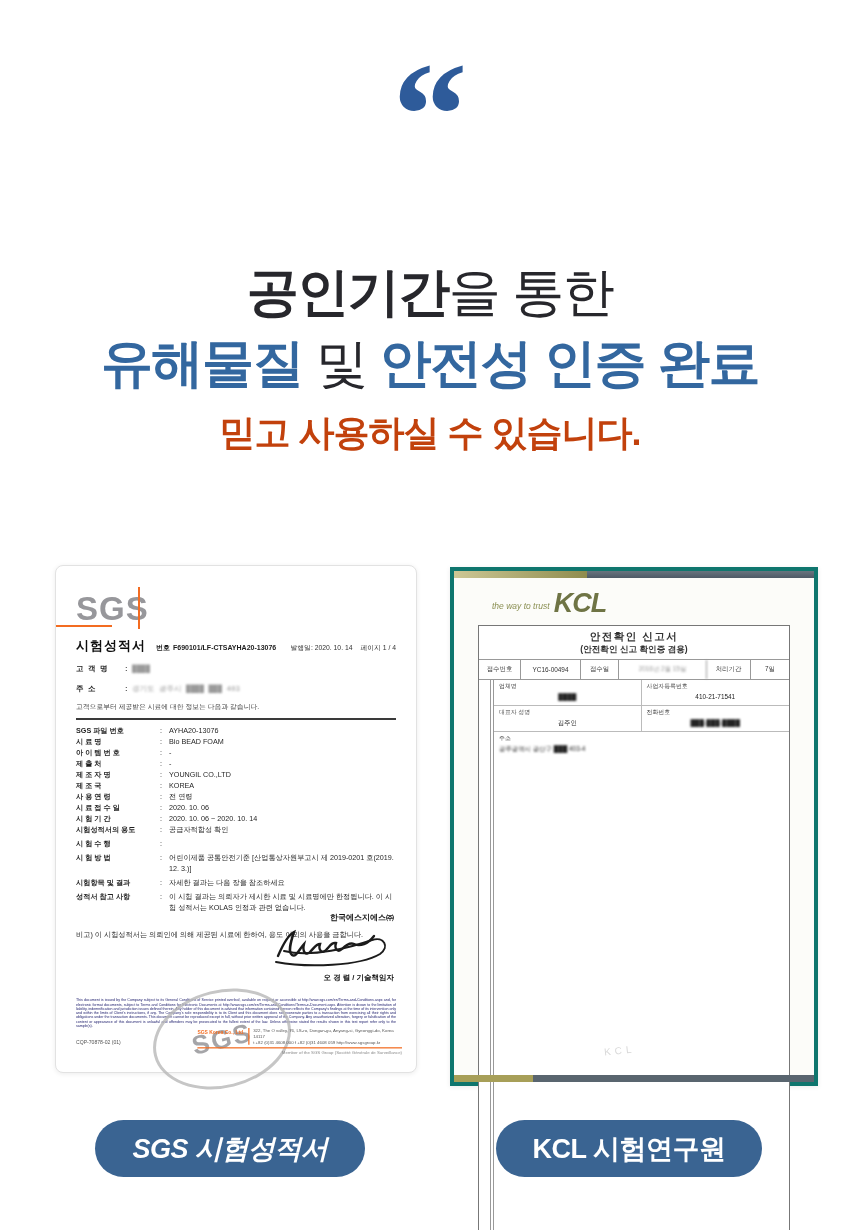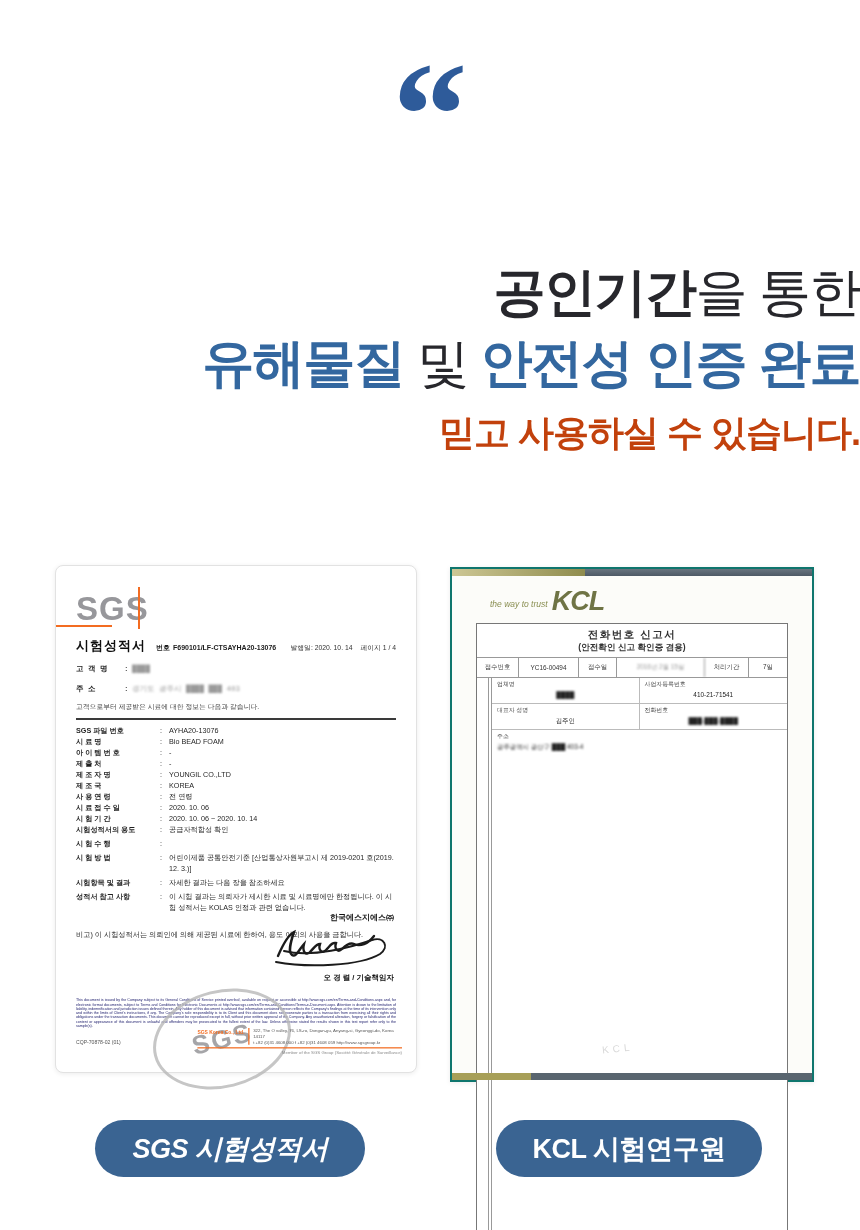--- a/index.html
+++ b/index.html
@@ -7,31 +7,31 @@
     width:860px;height:1230px;position:relative;overflow:hidden;
     background:#ffffff;
     font-family:"Liberation Sans","DejaVu Sans",sans-serif;
   }
   
   .quote{
     position:absolute;top:40px;left:0;right:0;text-align:center;
     font-family:"Liberation Serif","DejaVu Serif",serif;
     font-size:150px;line-height:1;color:#2e5b9a;font-weight:700;
   }
-  .headline{position:absolute;top:258px;left:0;right:0;text-align:right;color:#27272c;}
+  .headline{position:absolute;top:258px;left:0;right:0;text-align:center;color:#27272c;}
   .hl1{font-size:52px;line-height:68px;font-weight:400;letter-spacing:-1.5px;}
   .hl1 .strong{font-weight:800;}
   .hl2{font-size:52px;line-height:74px;font-weight:800;color:#33679f;letter-spacing:-1.5px;}
   .hl2 .mid{color:#27272c;font-weight:400;}
   .hl3{font-size:36px;line-height:66px;font-weight:700;color:#c2410c;letter-spacing:-1px;}
 
   
   .cert{position:absolute;background:#fff;}
   .cert.sgs-doc{left:55px;top:565px;width:360px;height:506px;border:1px solid #e2e2e2;border-radius:8px;box-shadow:0 1px 5px rgba(0,0,0,.08);}
-  .cert.kcl-doc{left:450px;top:567px;width:360px;height:511px;background:#fcfcf9;border:2px solid #0f766e;box-shadow:0 1px 5px rgba(0,0,0,.08);}
+  .cert.kcl-doc{left:450px;top:567px;width:360px;height:511px;background:#fcfcf9;border:4px solid #0f766e;box-shadow:0 1px 5px rgba(0,0,0,.08);}
 
   
   .sgs-logo{position:relative;margin:26px 0 0 20px;width:88px;height:36px;}
   .sgs-logo .txt{font-size:33px;font-weight:700;color:#97979b;letter-spacing:1px;line-height:34px;}
   .sgs-logo .hline{position:absolute;left:-20px;bottom:1px;width:56px;height:2px;background:#f36c21;}
   .sgs-logo .vline{position:absolute;left:62px;top:-5px;width:2px;height:42px;background:#f36c21;}
   .sgs-title-row{display:flex;align-items:baseline;margin:9px 20px 0;}
   .sgs-doc-title{font-size:13px;font-weight:800;color:#0e0e0e;letter-spacing:1px;}
   .sgs-doc-no{font-size:7px;font-weight:700;color:#1b1b1b;margin-left:10px;}
   .sgs-doc-no .no-lab{margin-right:3px;}
@@ -239,21 +239,21 @@
   <div class="band">
       <span class="b1"></span>
       <span class="b2"></span>
     </div>
   <div class="kcl-logo-row">
     <span class="kcl-tagline">the way to trust</span>
     <span class="kcl-logo">KCL</span>
   </div>
   <div class="kcl-table">
     <div class="kt-title">
-      <div class="t1">전화번호 신고서</div>
+      <div class="t1">안전확인 신고서</div>
       <div class="t2">(안전확인 신고 확인증 겸용)</div>
     </div>
     <div class="kt-receipt">
       <span class="kc">접수번호</span>
       <span class="kc">YC16-00494</span>
       <span class="kc">접수일</span>
       <span class="kc blur">2016년 2월 15일</span>
       <span class="kc">처리기간</span>
       <span class="kc">7일</span>
     </div>

